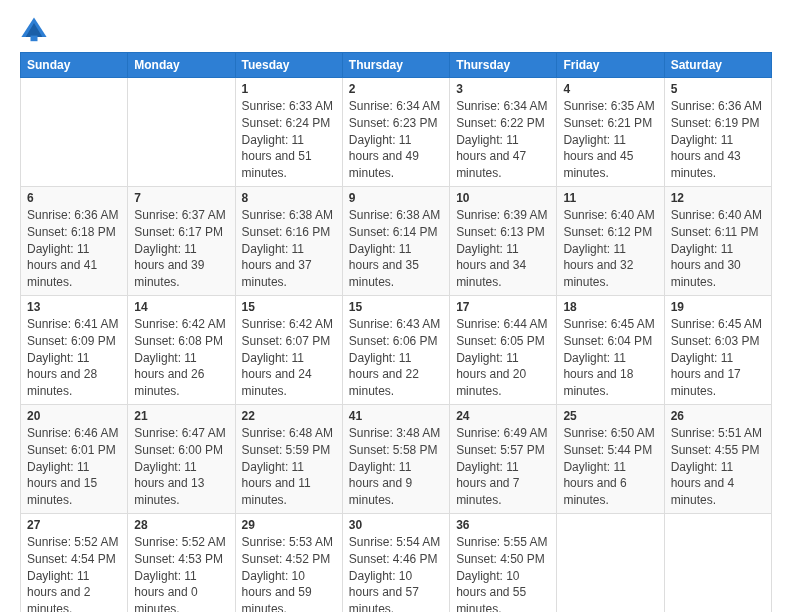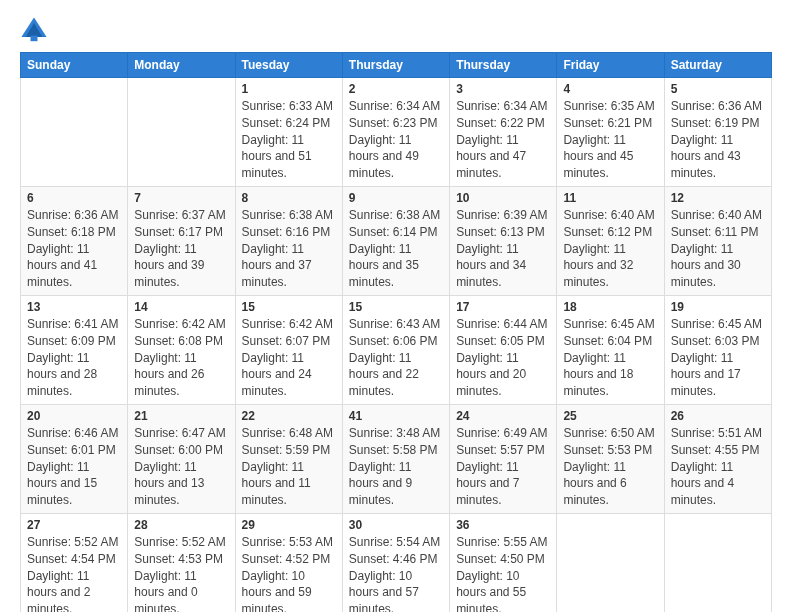--- a/index.html
+++ b/index.html
@@ -282,21 +282,21 @@
           </td>
           <td>
             <span class="day-number">24</span>
             <div class="day-info">Sunrise: 6:49 AM
 Sunset: 5:57 PM
 Daylight: 11 hours and 7 minutes.</div>
           </td>
           <td>
             <span class="day-number">25</span>
             <div class="day-info">Sunrise: 6:50 AM
-Sunset: 5:53 PM
+Sunset: 5:44 PM
 Daylight: 11 hours and 6 minutes.</div>
           </td>
           <td>
             <span class="day-number">26</span>
             <div class="day-info">Sunrise: 5:51 AM
 Sunset: 4:55 PM
 Daylight: 11 hours and 4 minutes.</div>
           </td>
         </tr>
         <tr>

